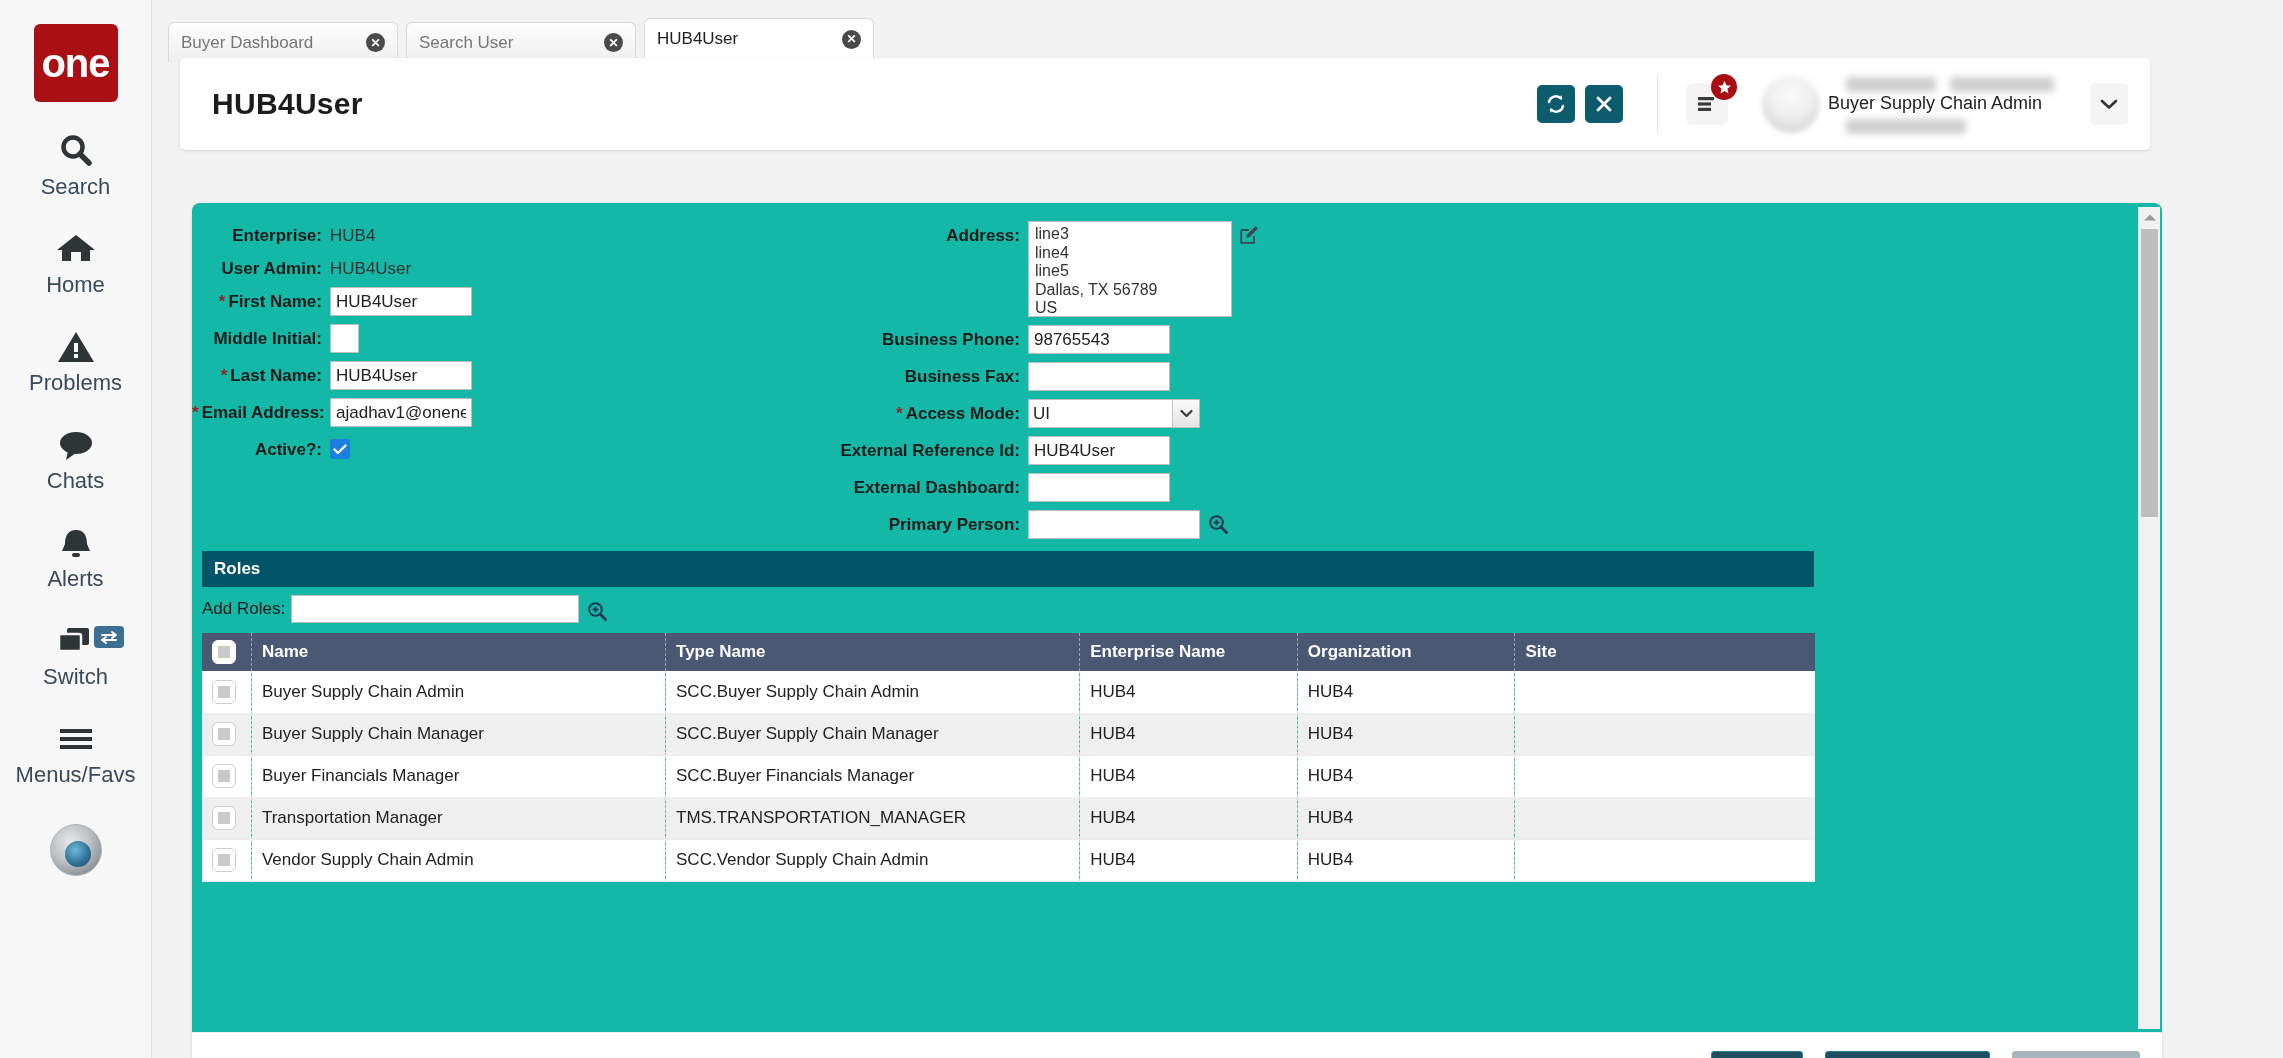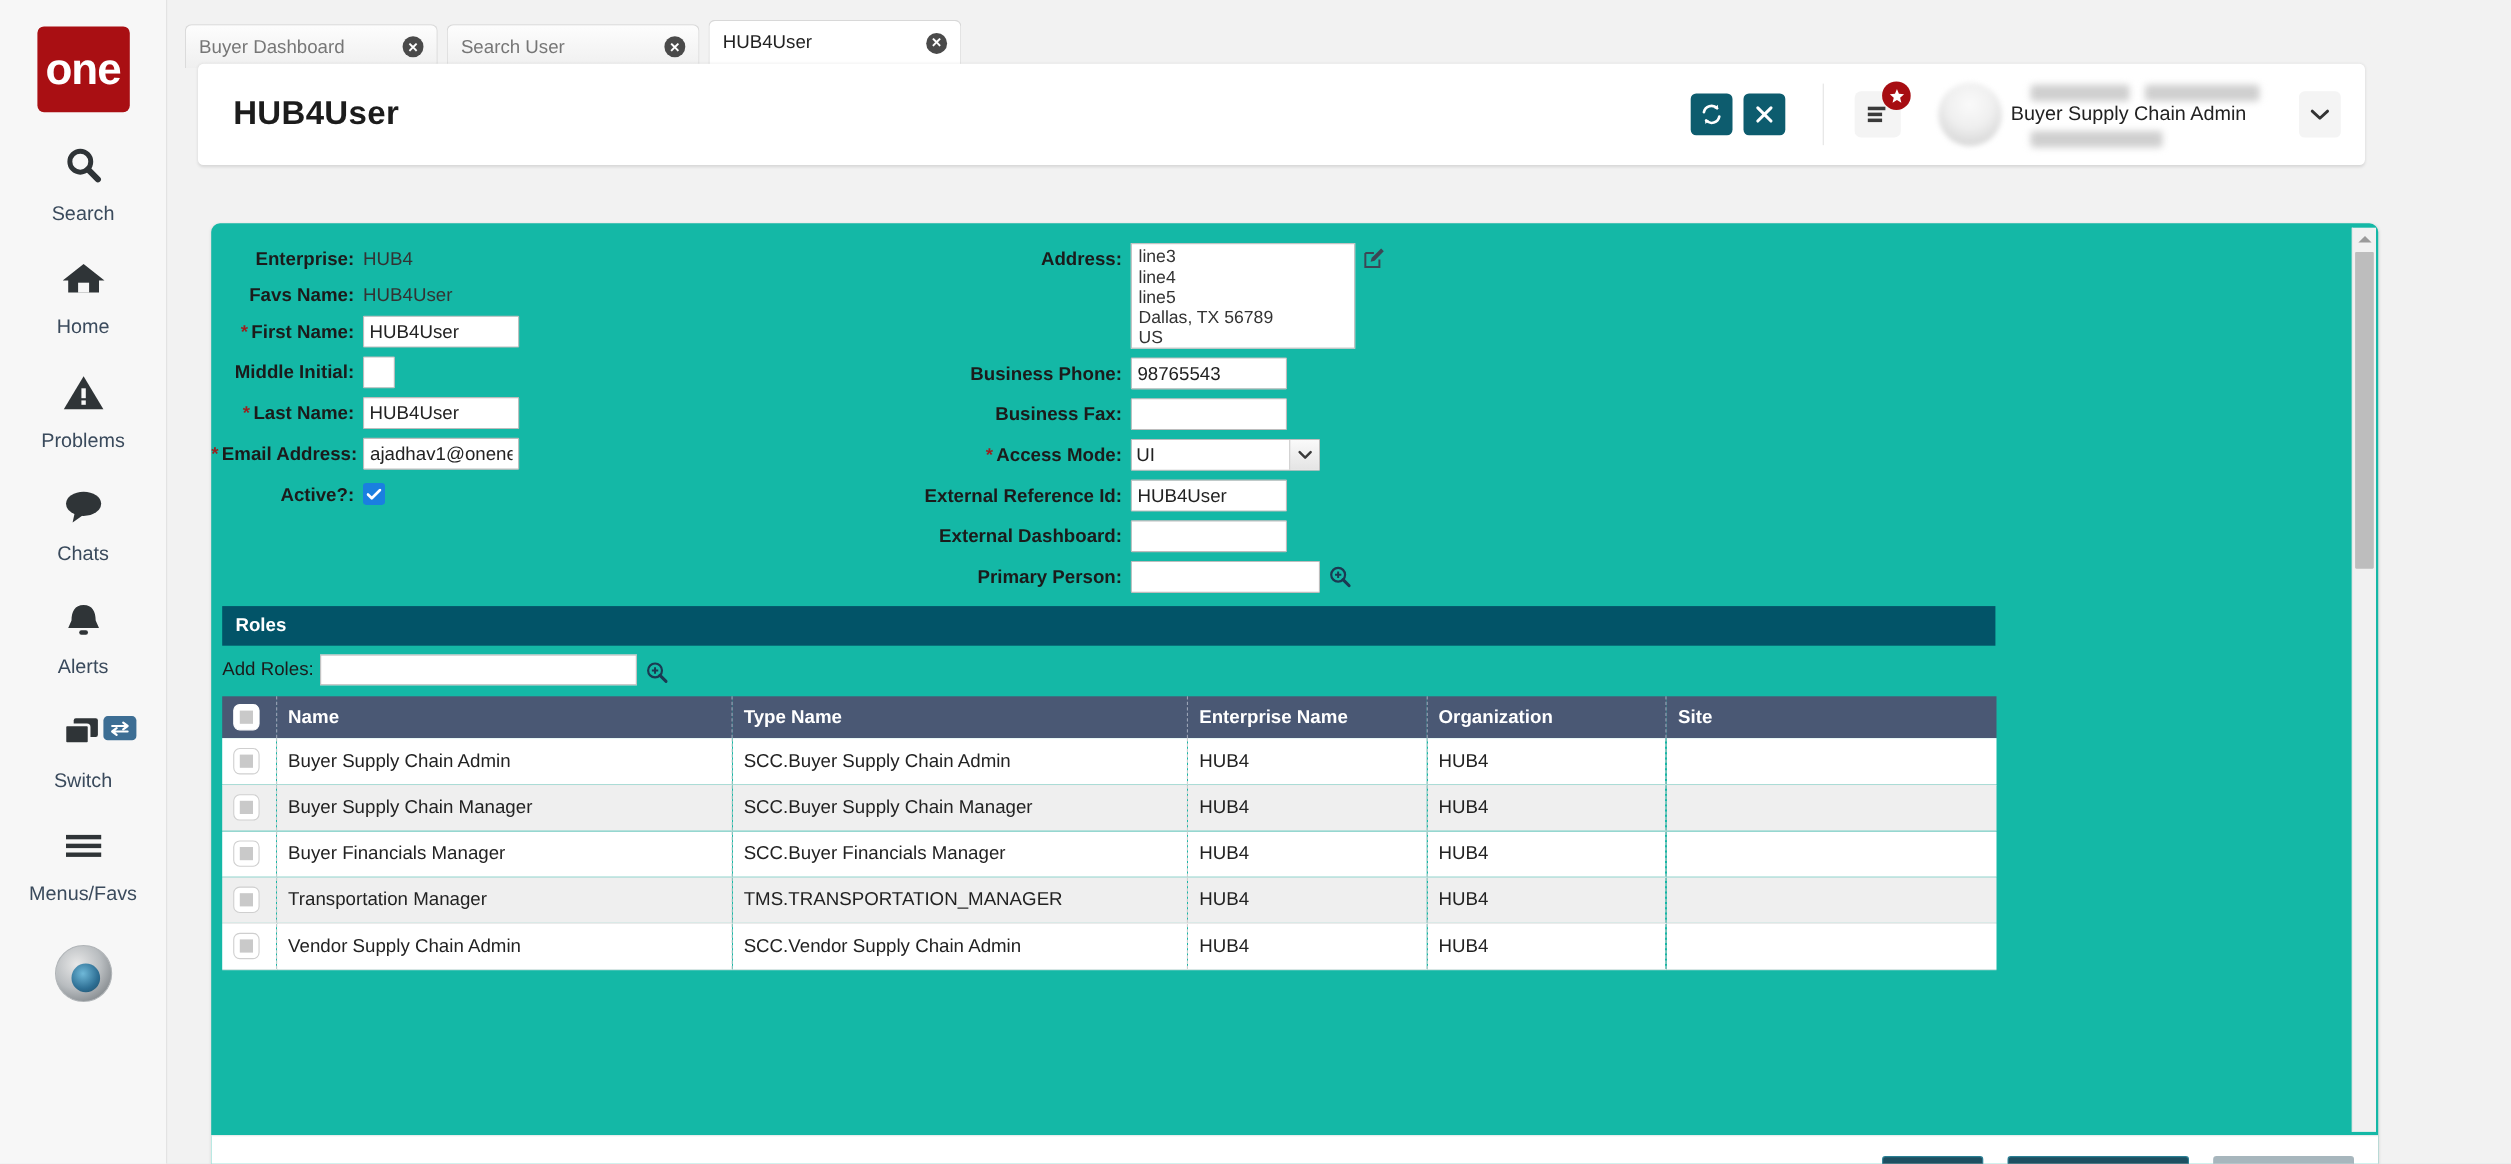--- a/index.html
+++ b/index.html
@@ -26,21 +26,21 @@
     color: #fff; font-size: 40px; font-weight: 700;
     letter-spacing: -1px; font-family: "Liberation Sans", sans-serif;
   }
   .rail-item {
     width: 152px; margin-top: 28px;
     display: flex; flex-direction: column; align-items: center;
     cursor: pointer; position: relative;
   }
   .rail-item .glyph { height: 42px; display: flex; align-items: center; justify-content: center; }
   .rail-item .lbl {
-    font-size: 18px; color: #3a4a5c; margin-top: 12px;
+    font-size: 22px; color: #3a4a5c; margin-top: 2px;
     font-family: "Liberation Sans", sans-serif;
   }
   .switch-badge {
     position: absolute; right: 28px; top: 6px;
     width: 30px; height: 22px; background: #3d6e94; border-radius: 4px;
     display: flex; align-items: center; justify-content: center;
   }
   .avatar-rail {
     width: 52px; height: 52px; border-radius: 50%; margin-top: 36px;
     background: radial-gradient(circle at 38% 34%, #e8e8e8 0%, #b9bdc0 48%, #8d9296 76%, #6f7579 100%);
@@ -402,21 +402,21 @@
 
   <div class="content-card">
     <div class="scroll-area">
 
       <div class="col-left">
         <div class="frow">
           <div class="flabel"><span>Enterprise</span>:</div>
           <div class="fval">HUB4</div>
         </div>
         <div class="frow">
-          <div class="flabel"><span>Favs Name</span>:</div>
+          <div class="flabel"><span>User Admin</span>:</div>
           <div class="fval">HUB4User</div>
         </div>
         <div class="frow">
           <div class="flabel"><span class="req">*</span><span>First Name</span>:</div>
           <input class="finput" style="width: 142px;" value="HUB4User">
         </div>
         <div class="frow">
           <div class="flabel"><span>Middle Initial</span>:</div>
           <input class="finput" style="width: 29px;" value="">
         </div>

